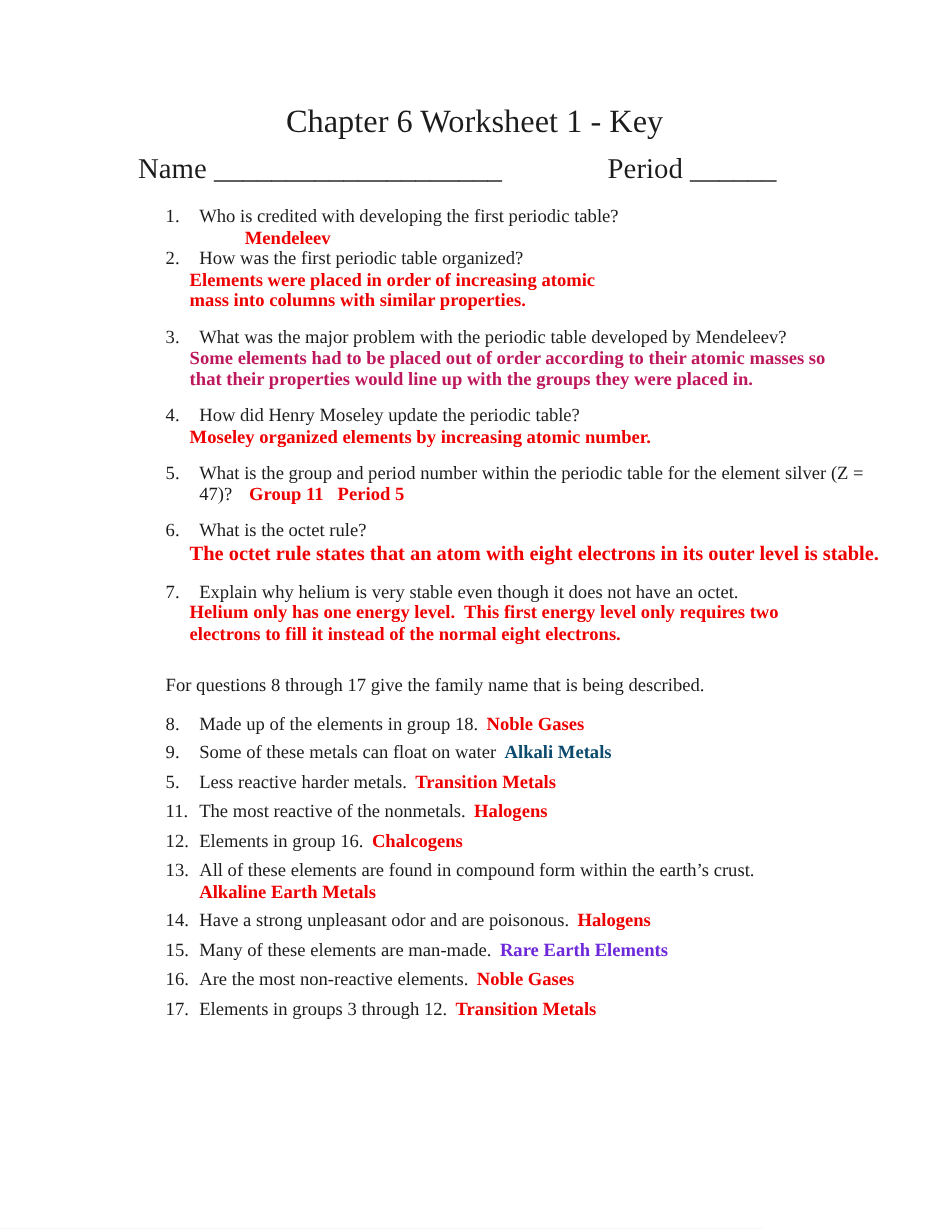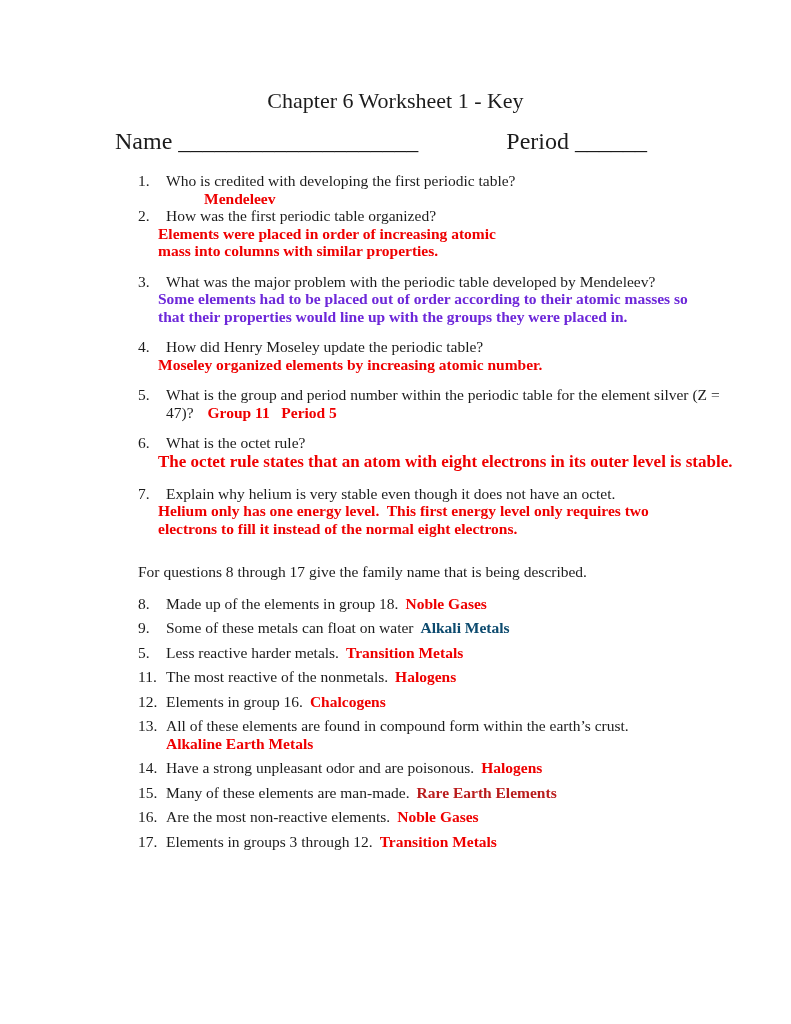--- a/index.html
+++ b/index.html
@@ -12,21 +12,21 @@
     font-family: "Liberation Serif", "DejaVu Serif", serif;
     color: #1c1c1c;
     box-sizing: border-box;
     overflow: hidden;
     position: relative;
   }
   .doc-title {
     margin: 0;
     padding-top: 89px;
     text-align: center;
-    font-size: 22px;
+    font-size: 27px;
     font-weight: normal;
     line-height: 24px;
   }
   .name-row {
     display: flex;
     justify-content: space-between;
     margin: 16px 144px 0 115px;
     font-size: 24px;
     line-height: 24px;
   }
@@ -85,21 +85,21 @@
       </div>
       <div class="ans ans-block" style="color: rgb(238, 0, 0);">Elements were placed in order of increasing atomic
 mass into columns with similar properties.</div>
     </div>
 
     <div class="q-item mt13">
       <div class="q-row">
         <span class="num">3.</span>
         <span class="q-body"><span class="q-text">What was the major problem with the periodic table developed by Mendeleev?</span></span>
       </div>
-      <div class="ans ans-block" style="color: #6d28d9;">Some elements had to be placed out of order according to their atomic masses so
+      <div class="ans ans-block" style="color: #be185d;">Some elements had to be placed out of order according to their atomic masses so
 that their properties would line up with the groups they were placed in.</div>
     </div>
 
     <div class="q-item mt13">
       <div class="q-row">
         <span class="num">4.</span>
         <span class="q-body"><span class="q-text">How did Henry Moseley update the periodic table?</span></span>
       </div>
       <div class="ans ans-block" style="color: rgb(238, 0, 0);">Moseley organized elements by increasing atomic number.</div>
     </div>
@@ -177,21 +177,21 @@
     <div class="q-item mt7">
       <div class="q-row">
         <span class="num">14.</span>
         <span class="q-body"><span class="q-text">Have a strong unpleasant odor and are poisonous.</span><span class="ans ans-inline" style="color: rgb(238, 0, 0);">Halogens</span></span>
       </div>
     </div>
 
     <div class="q-item mt7">
       <div class="q-row">
         <span class="num">15.</span>
-        <span class="q-body"><span class="q-text">Many of these elements are man-made.</span><span class="ans ans-inline" style="color: #b91c1c;">Rare Earth Elements</span></span>
+        <span class="q-body"><span class="q-text">Many of these elements are man-made.</span><span class="ans ans-inline" style="color: #6d28d9;">Rare Earth Elements</span></span>
       </div>
     </div>
 
     <div class="q-item mt7">
       <div class="q-row">
         <span class="num">16.</span>
         <span class="q-body"><span class="q-text">Are the most non-reactive elements.</span><span class="ans ans-inline" style="color: rgb(238, 0, 0);">Noble Gases</span></span>
       </div>
     </div>
 

